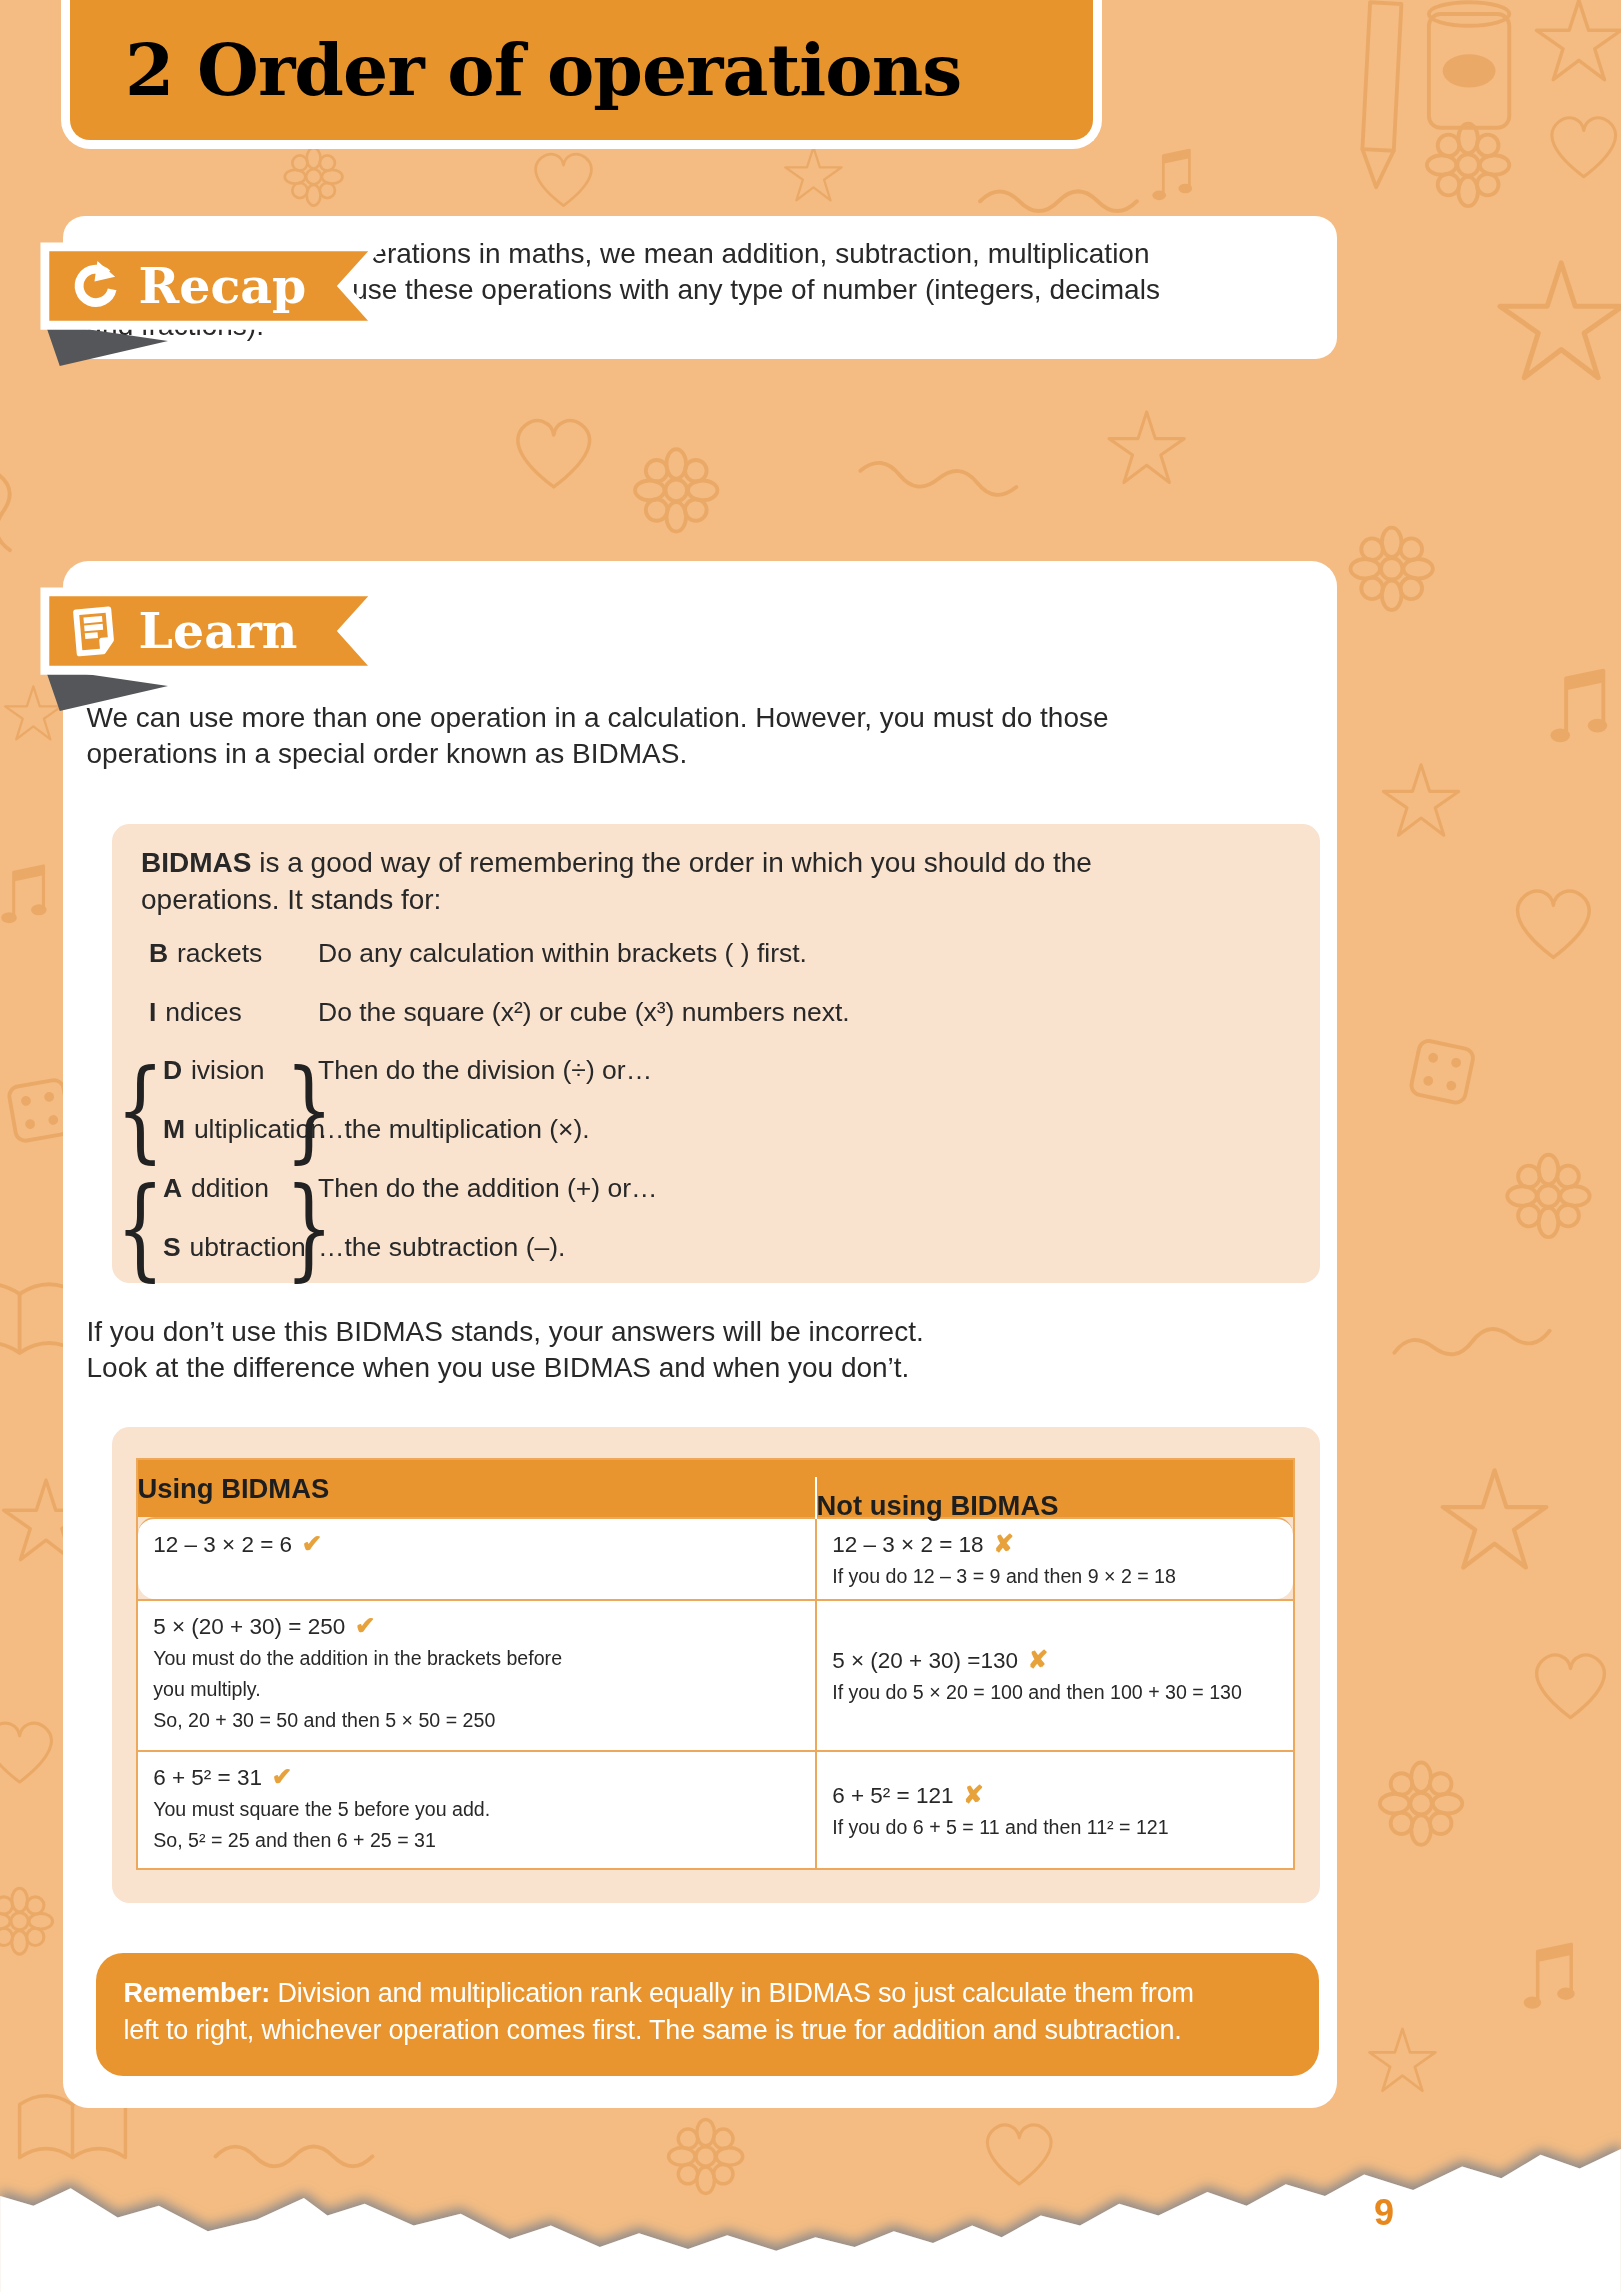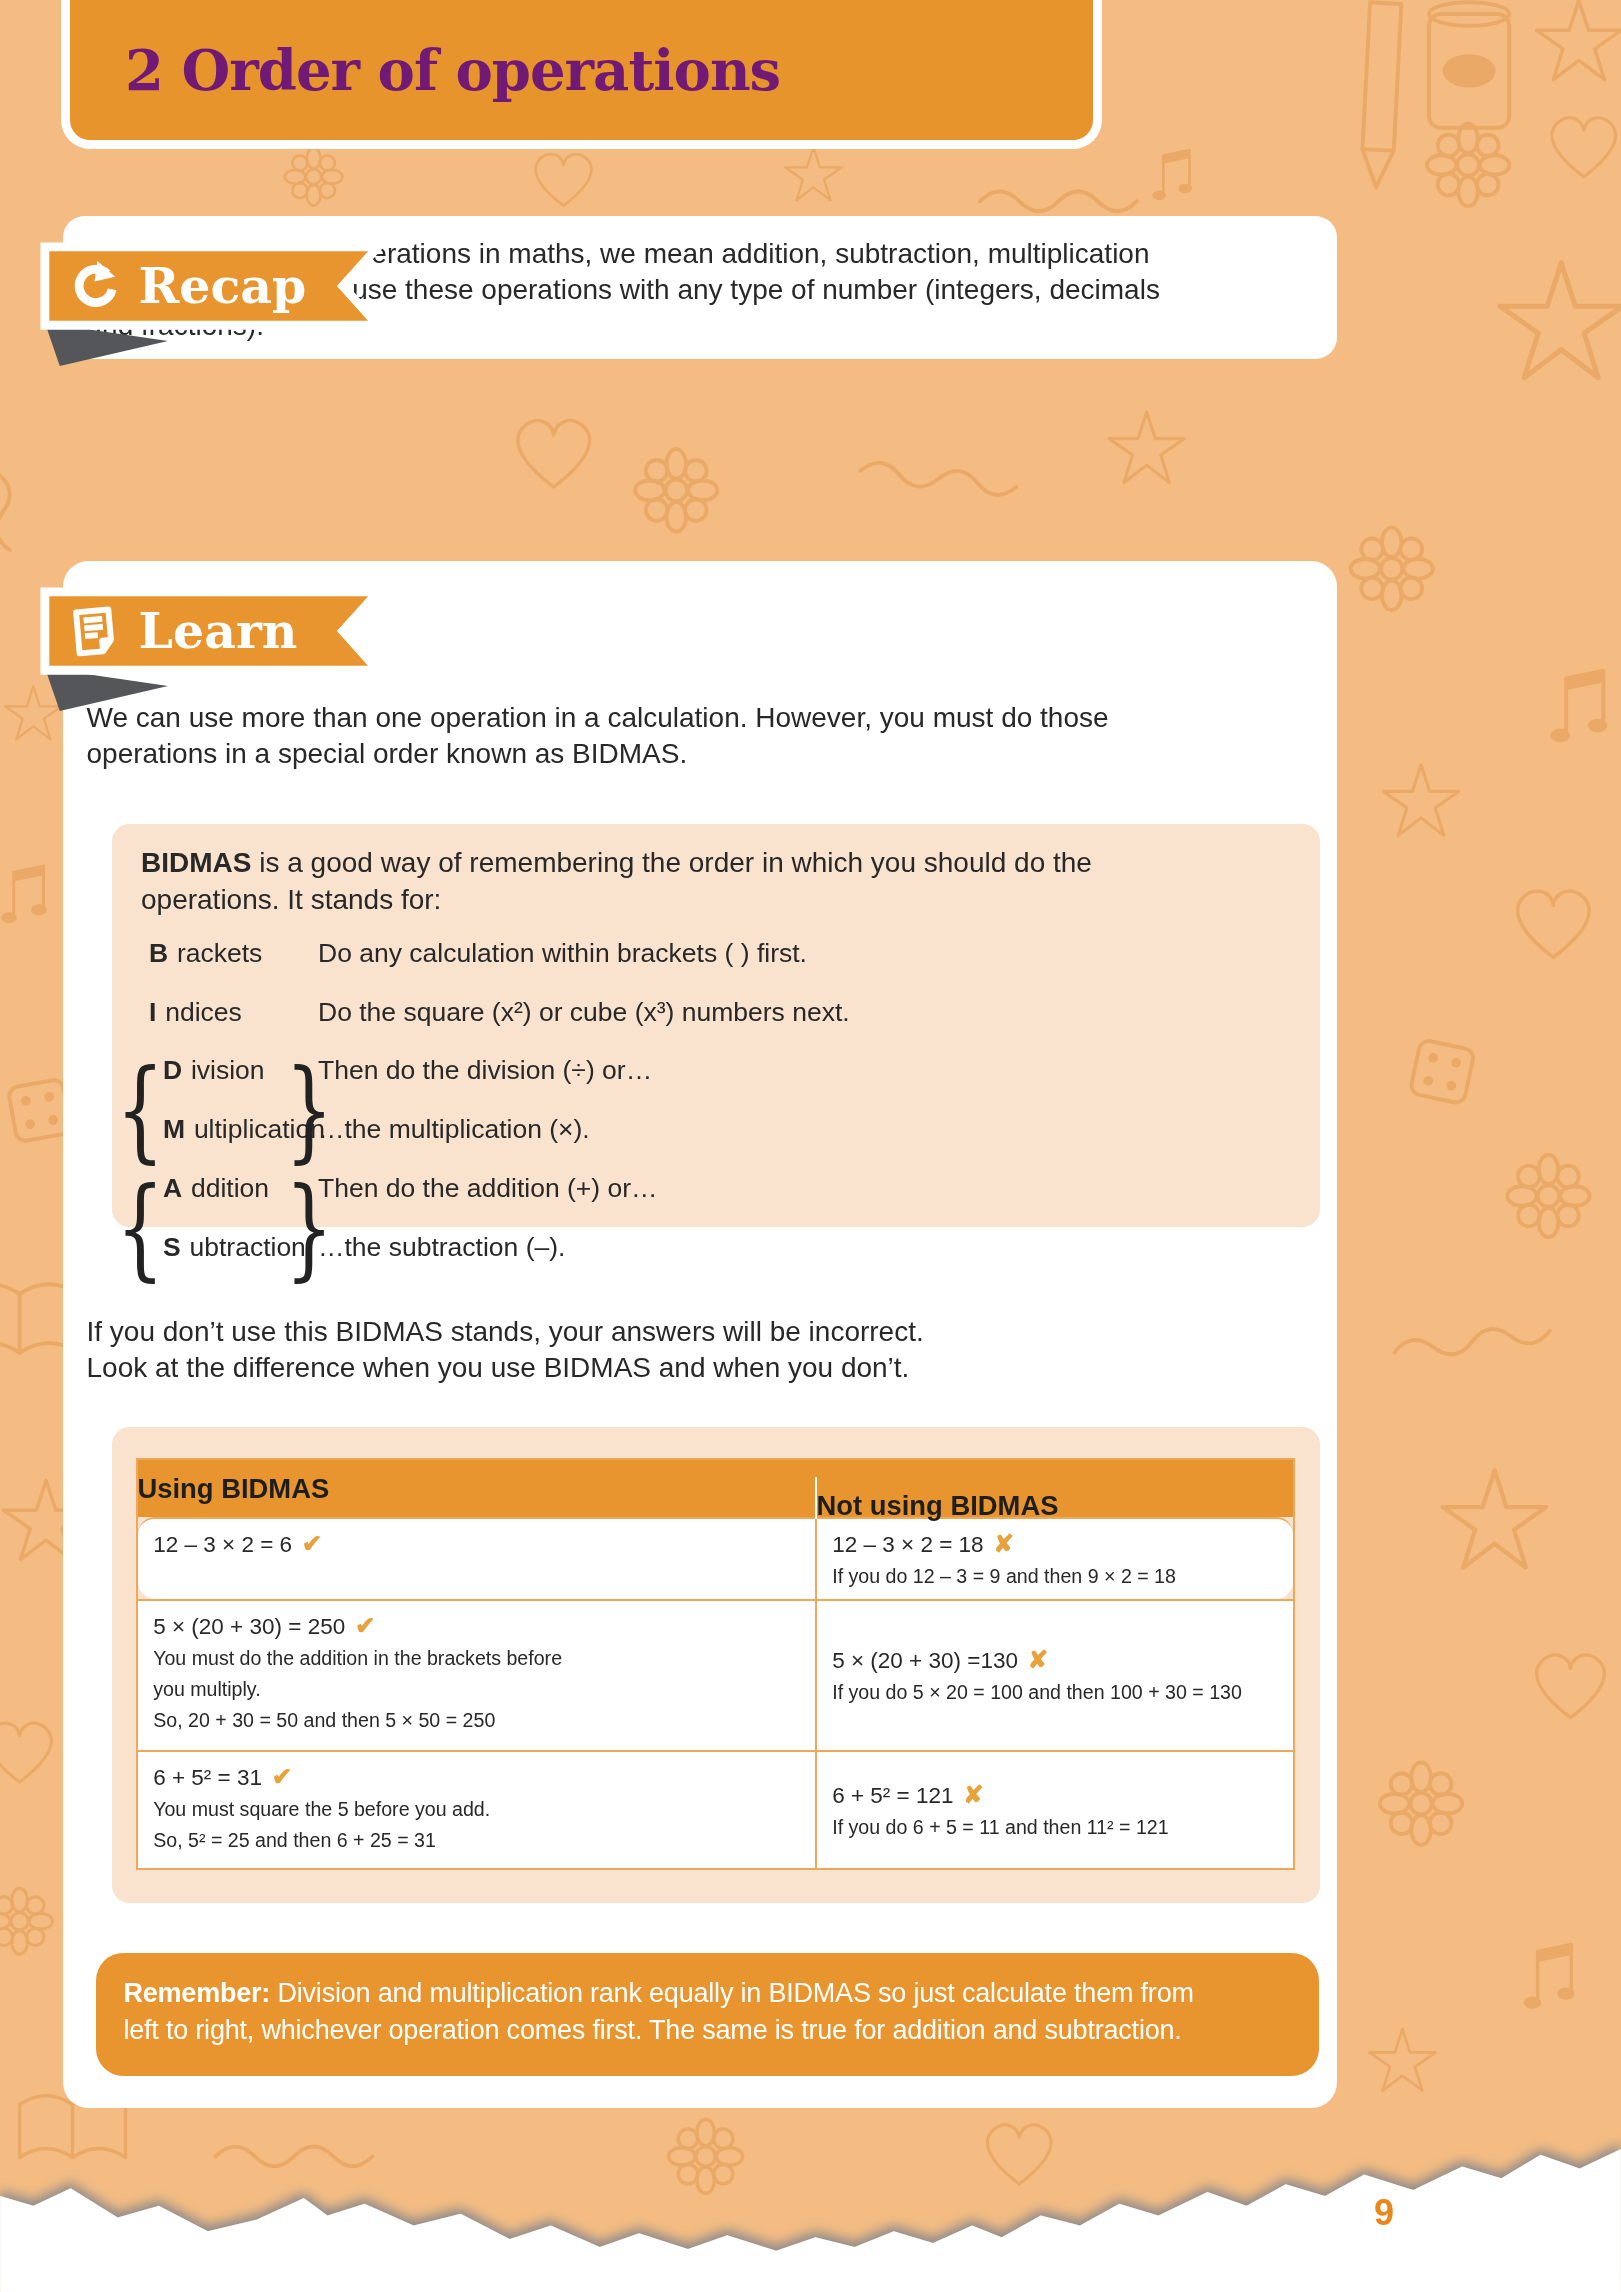--- a/index.html
+++ b/index.html
@@ -8,40 +8,40 @@
 
   
   .doodles{position:absolute;inset:0;z-index:0;opacity:.5;}
   .doodles .st{stroke:#E2984E;stroke-width:4;fill:none;stroke-linecap:round;stroke-linejoin:round;}
   .doodles .fl{fill:#E2984E;stroke:none;}
 
   
   .title-banner{position:absolute;left:61px;top:0;width:1041px;height:149px;z-index:3;
     background:#E8942D;border:9.8px solid #fff;border-top:none;border-radius:0 0 29px 29px;
     box-sizing:border-box;display:flex;align-items:center;padding-left:55px;}
-  .title-banner h1{margin:0;font-family:"DejaVu Serif",serif;font-weight:bold;font-size:56px;
-    color:#701a75;letter-spacing:-1px;}
+  .title-banner h1{margin:0;font-family:"DejaVu Serif",serif;font-weight:bold;font-size:71px;
+    color:#000000;letter-spacing:-1px;}
 
   
   .ribbon{position:absolute;left:39px;width:345px;height:90px;z-index:4;}
   .ribbon svg.flag{position:absolute;inset:0;}
   .ribbon .content{position:absolute;inset:0;display:flex;align-items:center;gap:19.6px;padding-left:29px;}
   .ribbon .label{font-family:"DejaVu Serif",serif;font-weight:bold;font-size:49px;color:#fff;}
   .fold{position:absolute;width:123px;height:43px;background:#54565A;z-index:2;
         clip-path:polygon(0 0,100% 42%,12% 100%);}
 
   
   .card{position:absolute;left:63px;width:1274px;background:#fff;z-index:1;}
   .recap-card{top:216px;height:143px;border-radius:21.6px;}
   .learn-card{top:561px;height:1547px;border-radius:25.5px;}
   .para{position:absolute;left:23.5px;}
   .para .ln{white-space:nowrap;font-size:28px;line-height:36px;}
 
   
-  .bidmas-box{position:absolute;left:49px;top:263px;width:1208px;height:403px;
+  .bidmas-box{position:absolute;left:49px;top:263px;width:1208px;height:459px;
     background:#F9E2CE;border-radius:17.6px;}
   .bidmas-box .intro{position:absolute;left:29px;top:19.6px;width:1068px;font-size:28px;line-height:37px;margin:0;}
   .b-row{position:absolute;left:0;width:100%;height:33px;}
   .b-term{position:absolute;left:51px;font-size:26.5px;}
   .b-term .bl{font-weight:bold;}
   .b-term .bt{margin-left:8.8px;}
   .b-desc{position:absolute;left:206px;font-size:26.5px;}
   .brace{position:absolute;font-family:"DejaVu Serif",serif;font-size:76px;line-height:118px;
     color:#222;transform:scaleY(1.45);transform-origin:center;}
 

